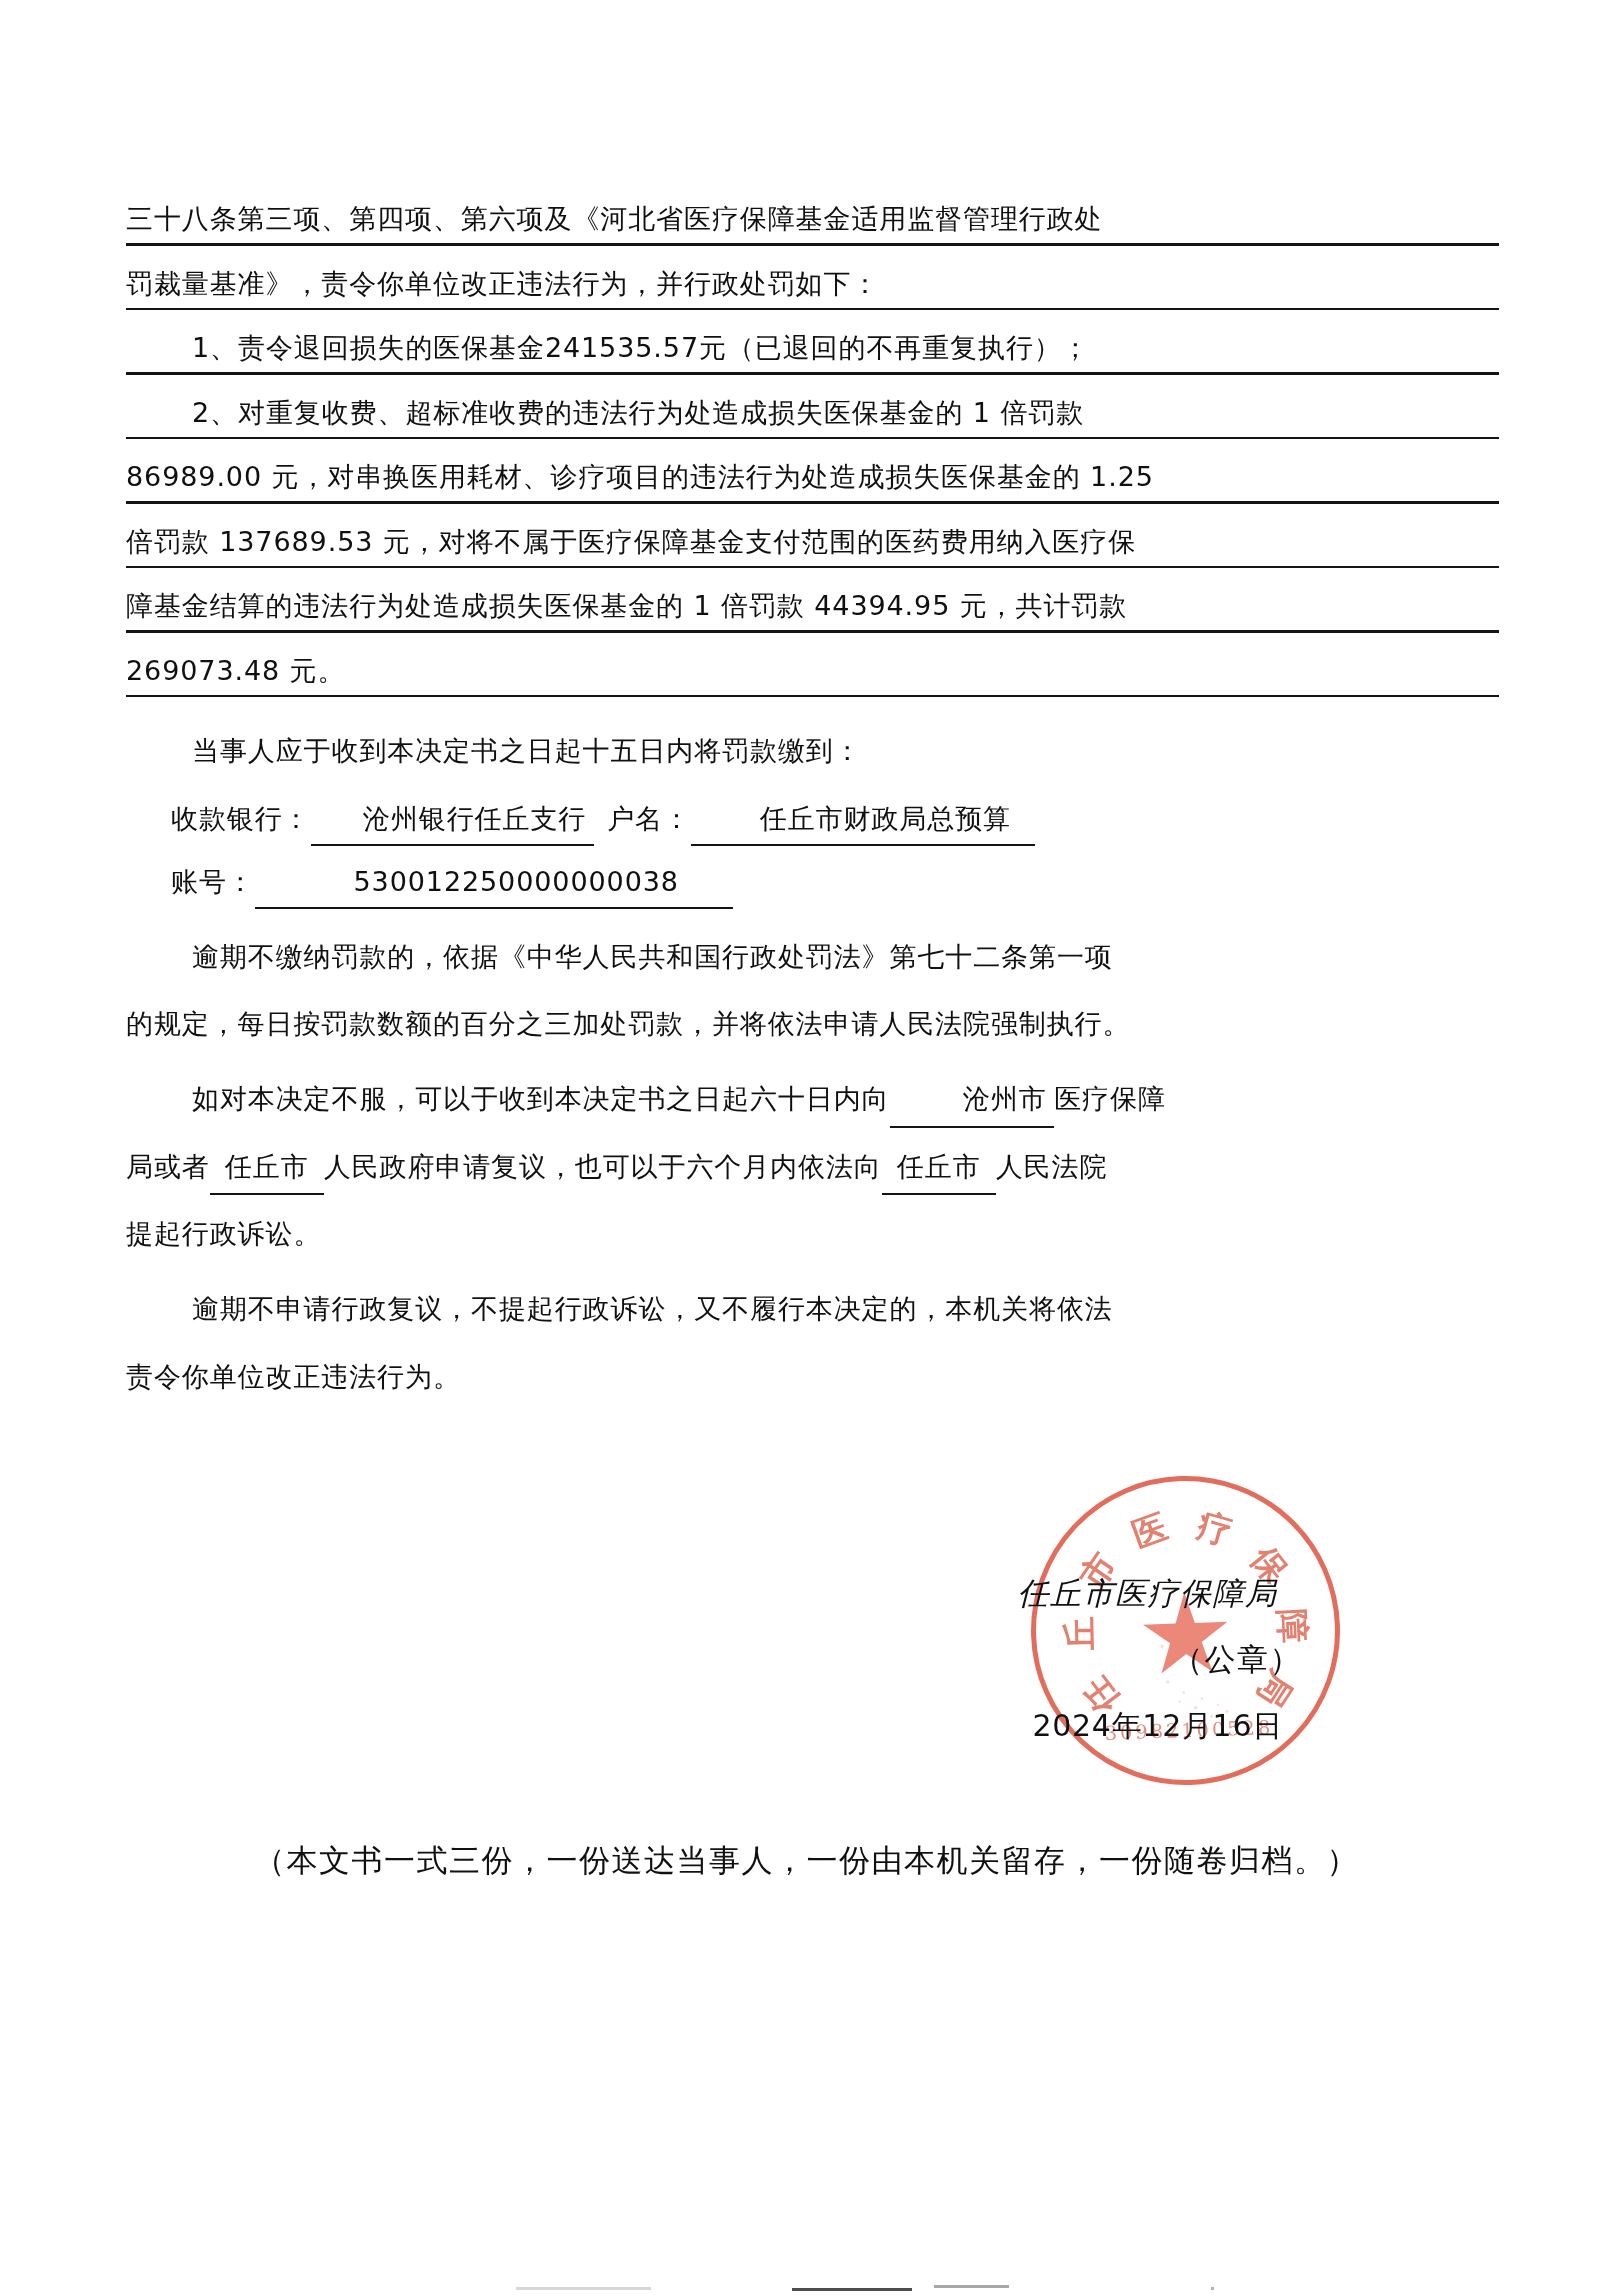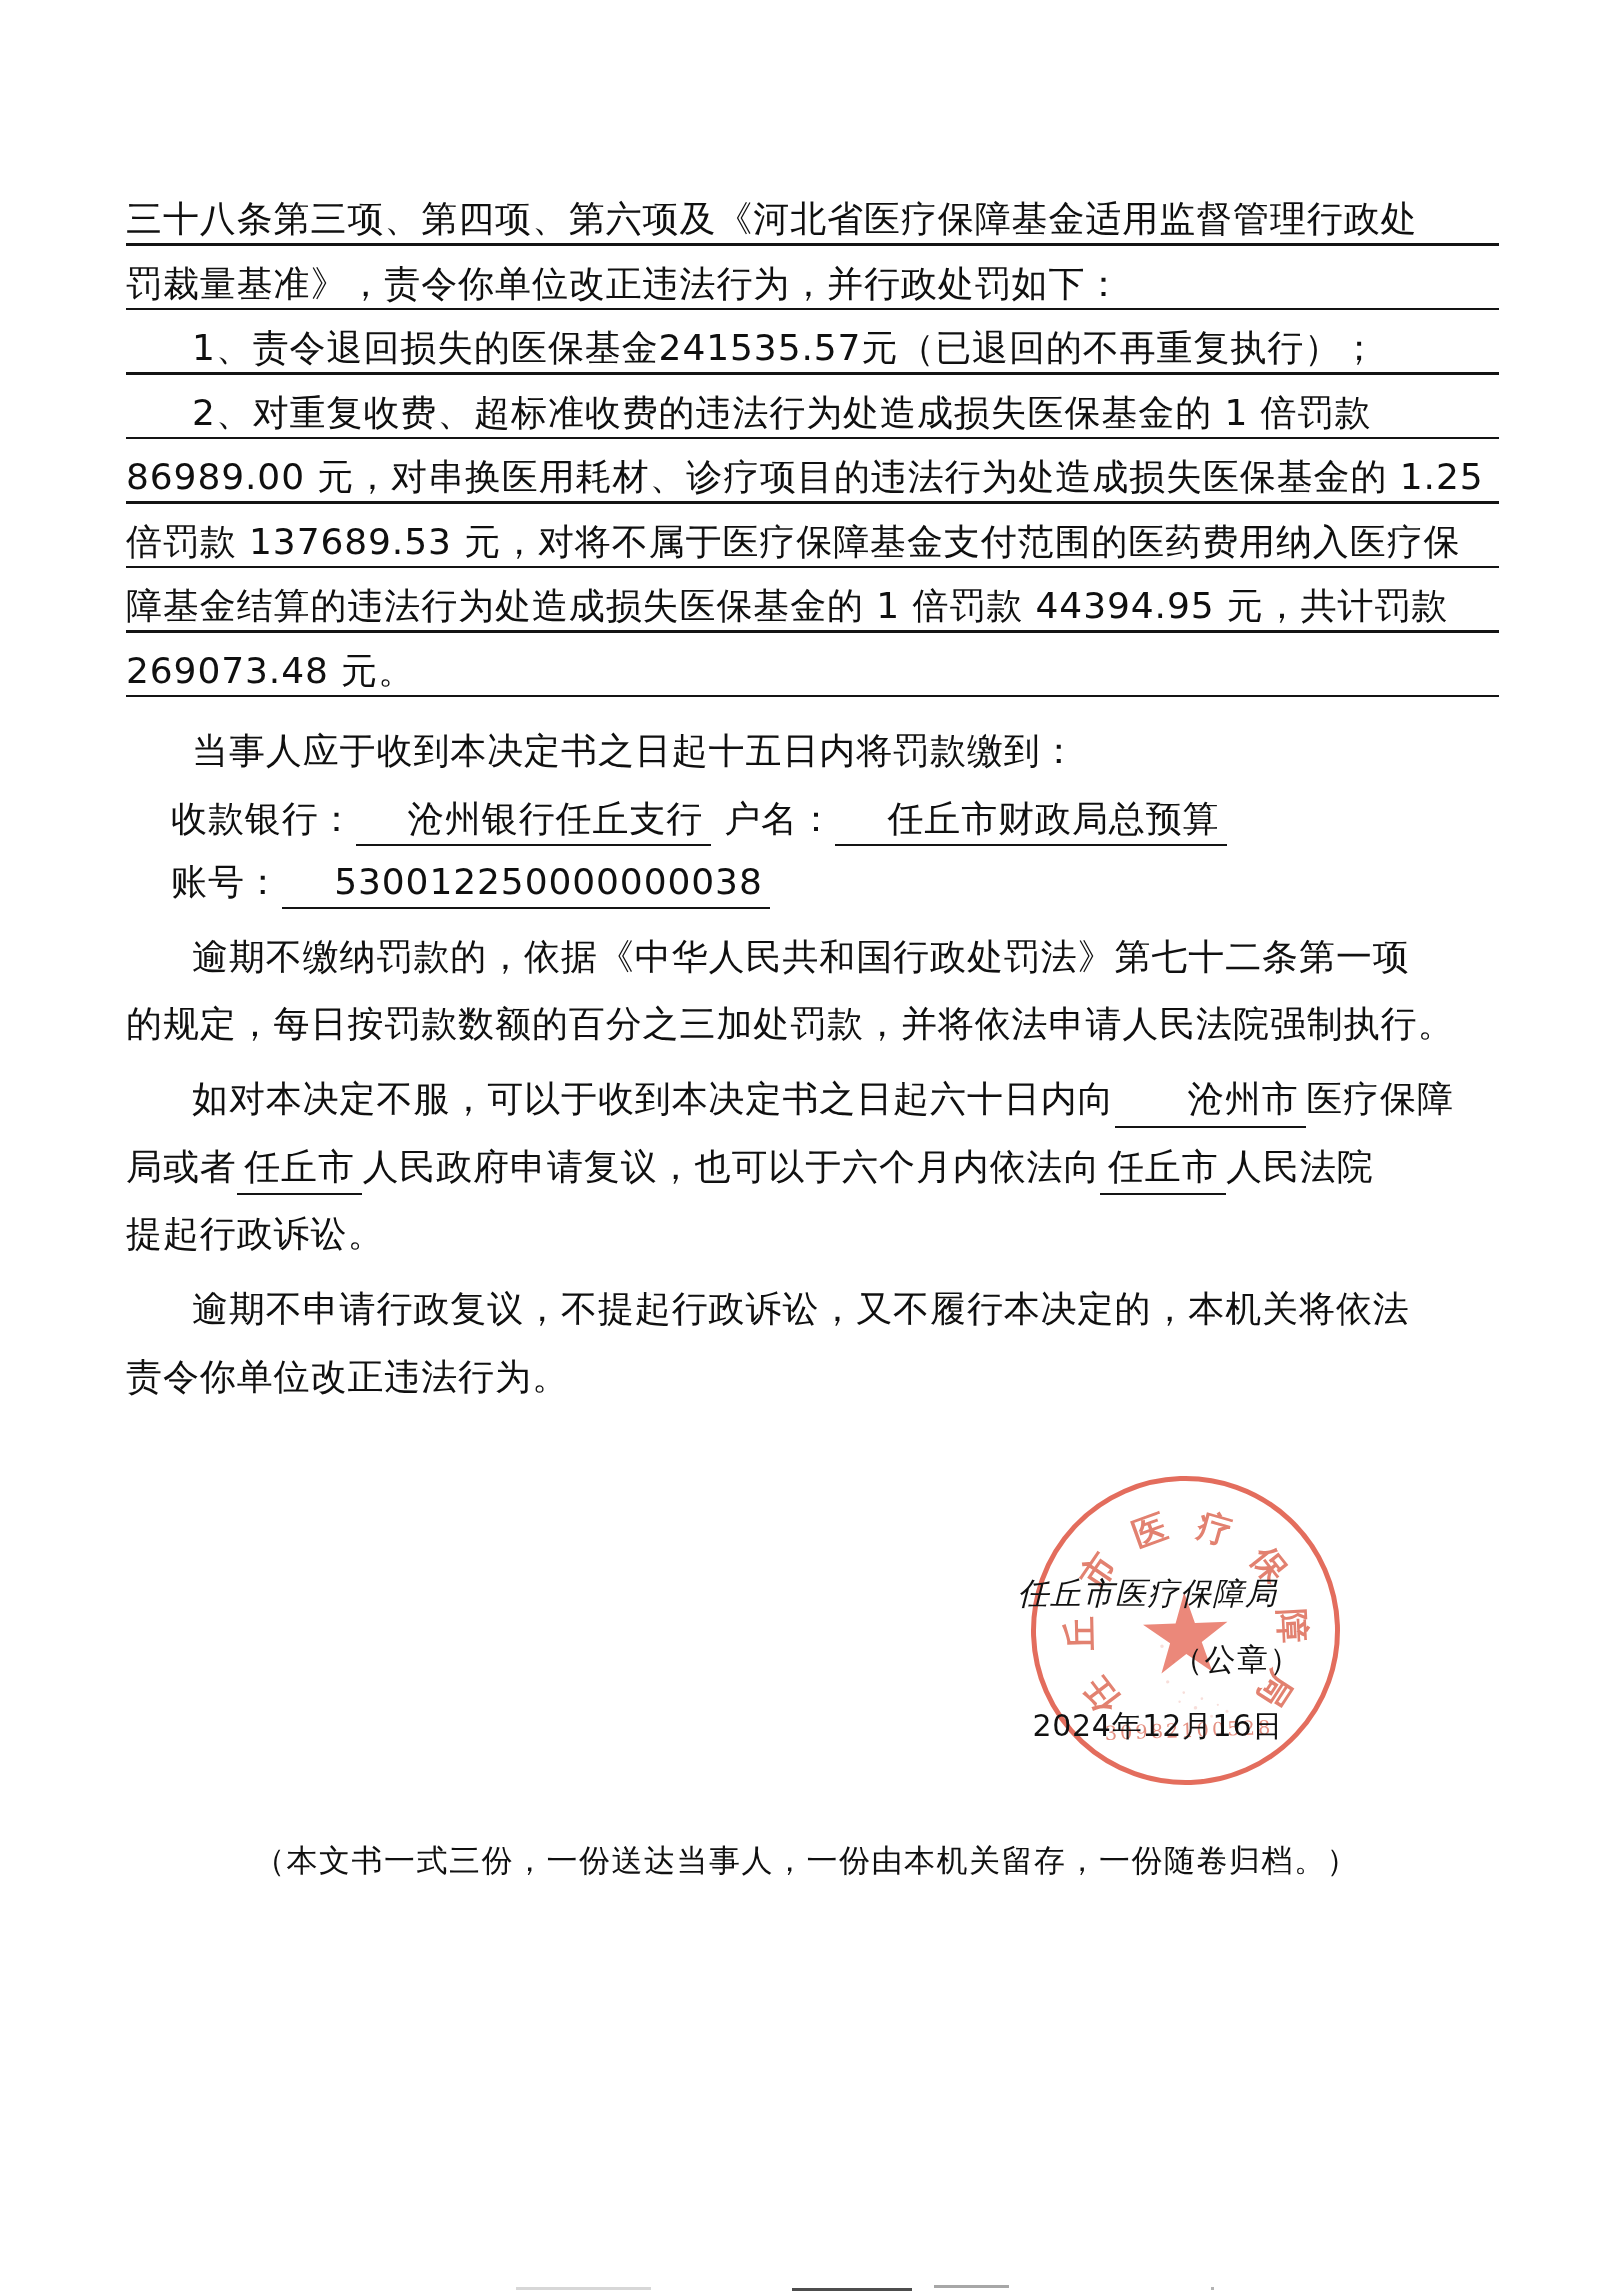--- a/index.html
+++ b/index.html
@@ -18,21 +18,21 @@
     overflow: hidden;
   }
 
   
   .doc-body {
     position: absolute;
     left: 126px;
     top: 187px;
     width: 1373px;
     font-family: "DejaVu Sans", "Liberation Sans", sans-serif;
-    font-size: 36px;
+    font-size: 27px;
     color: #101010;
     letter-spacing: 0.9px;
   }
 
   .para {
     margin: 0 0 4.5px 0;
     line-height: 63px;
   }
   .para.indent {
     text-indent: 66px;

